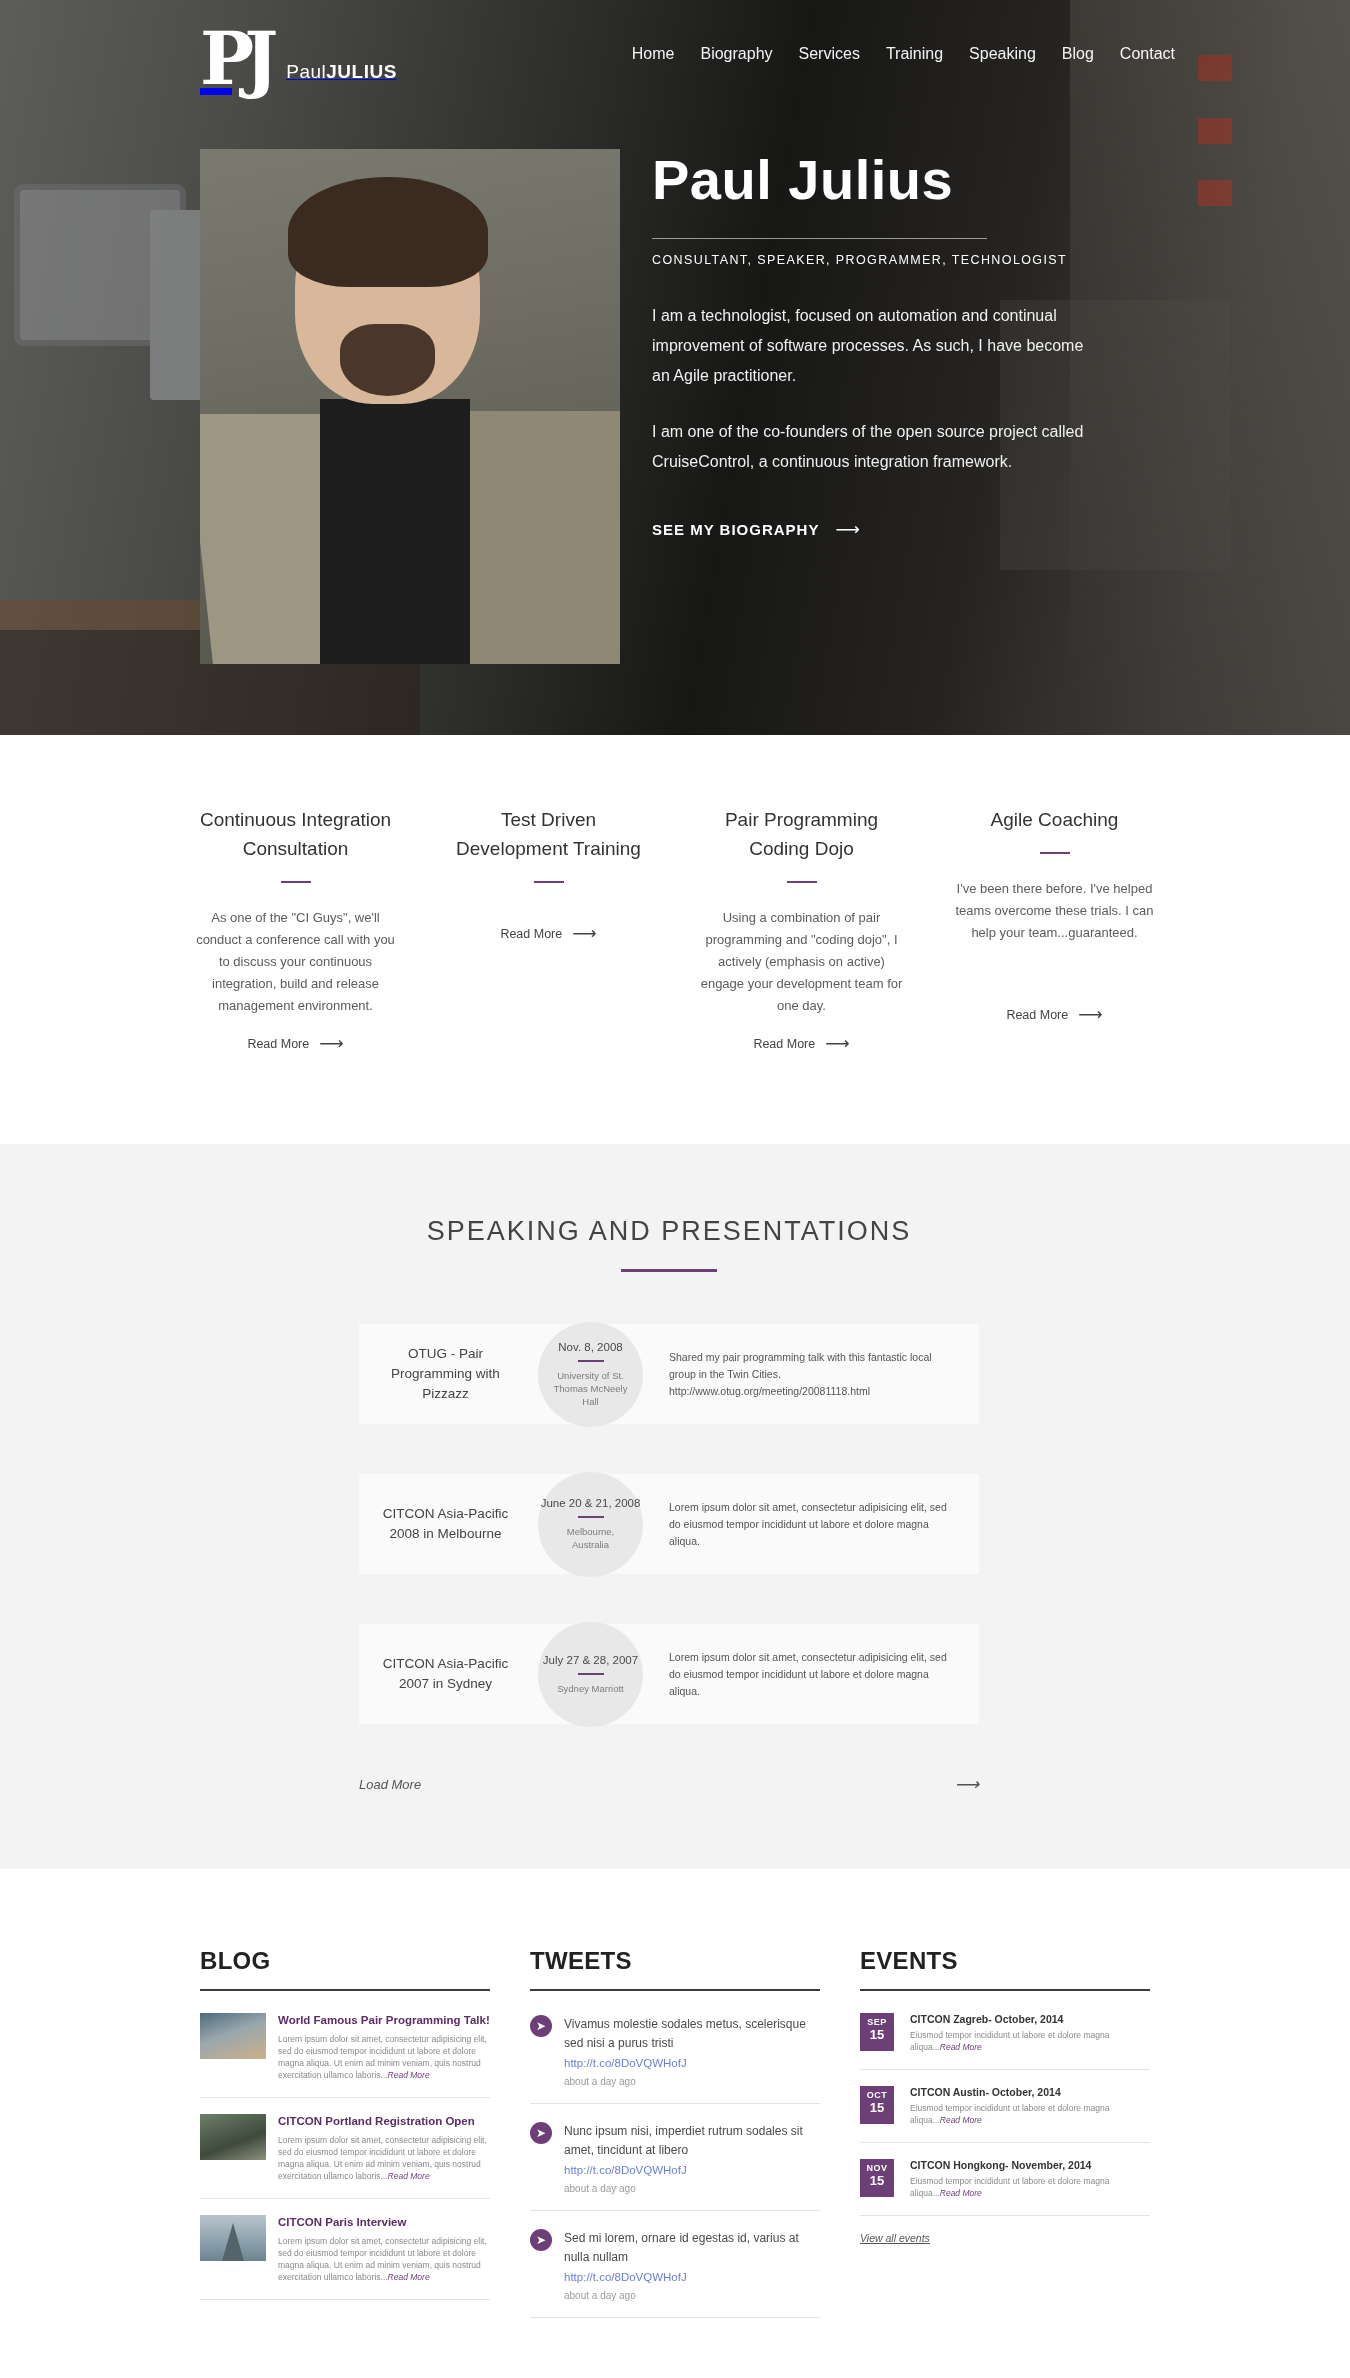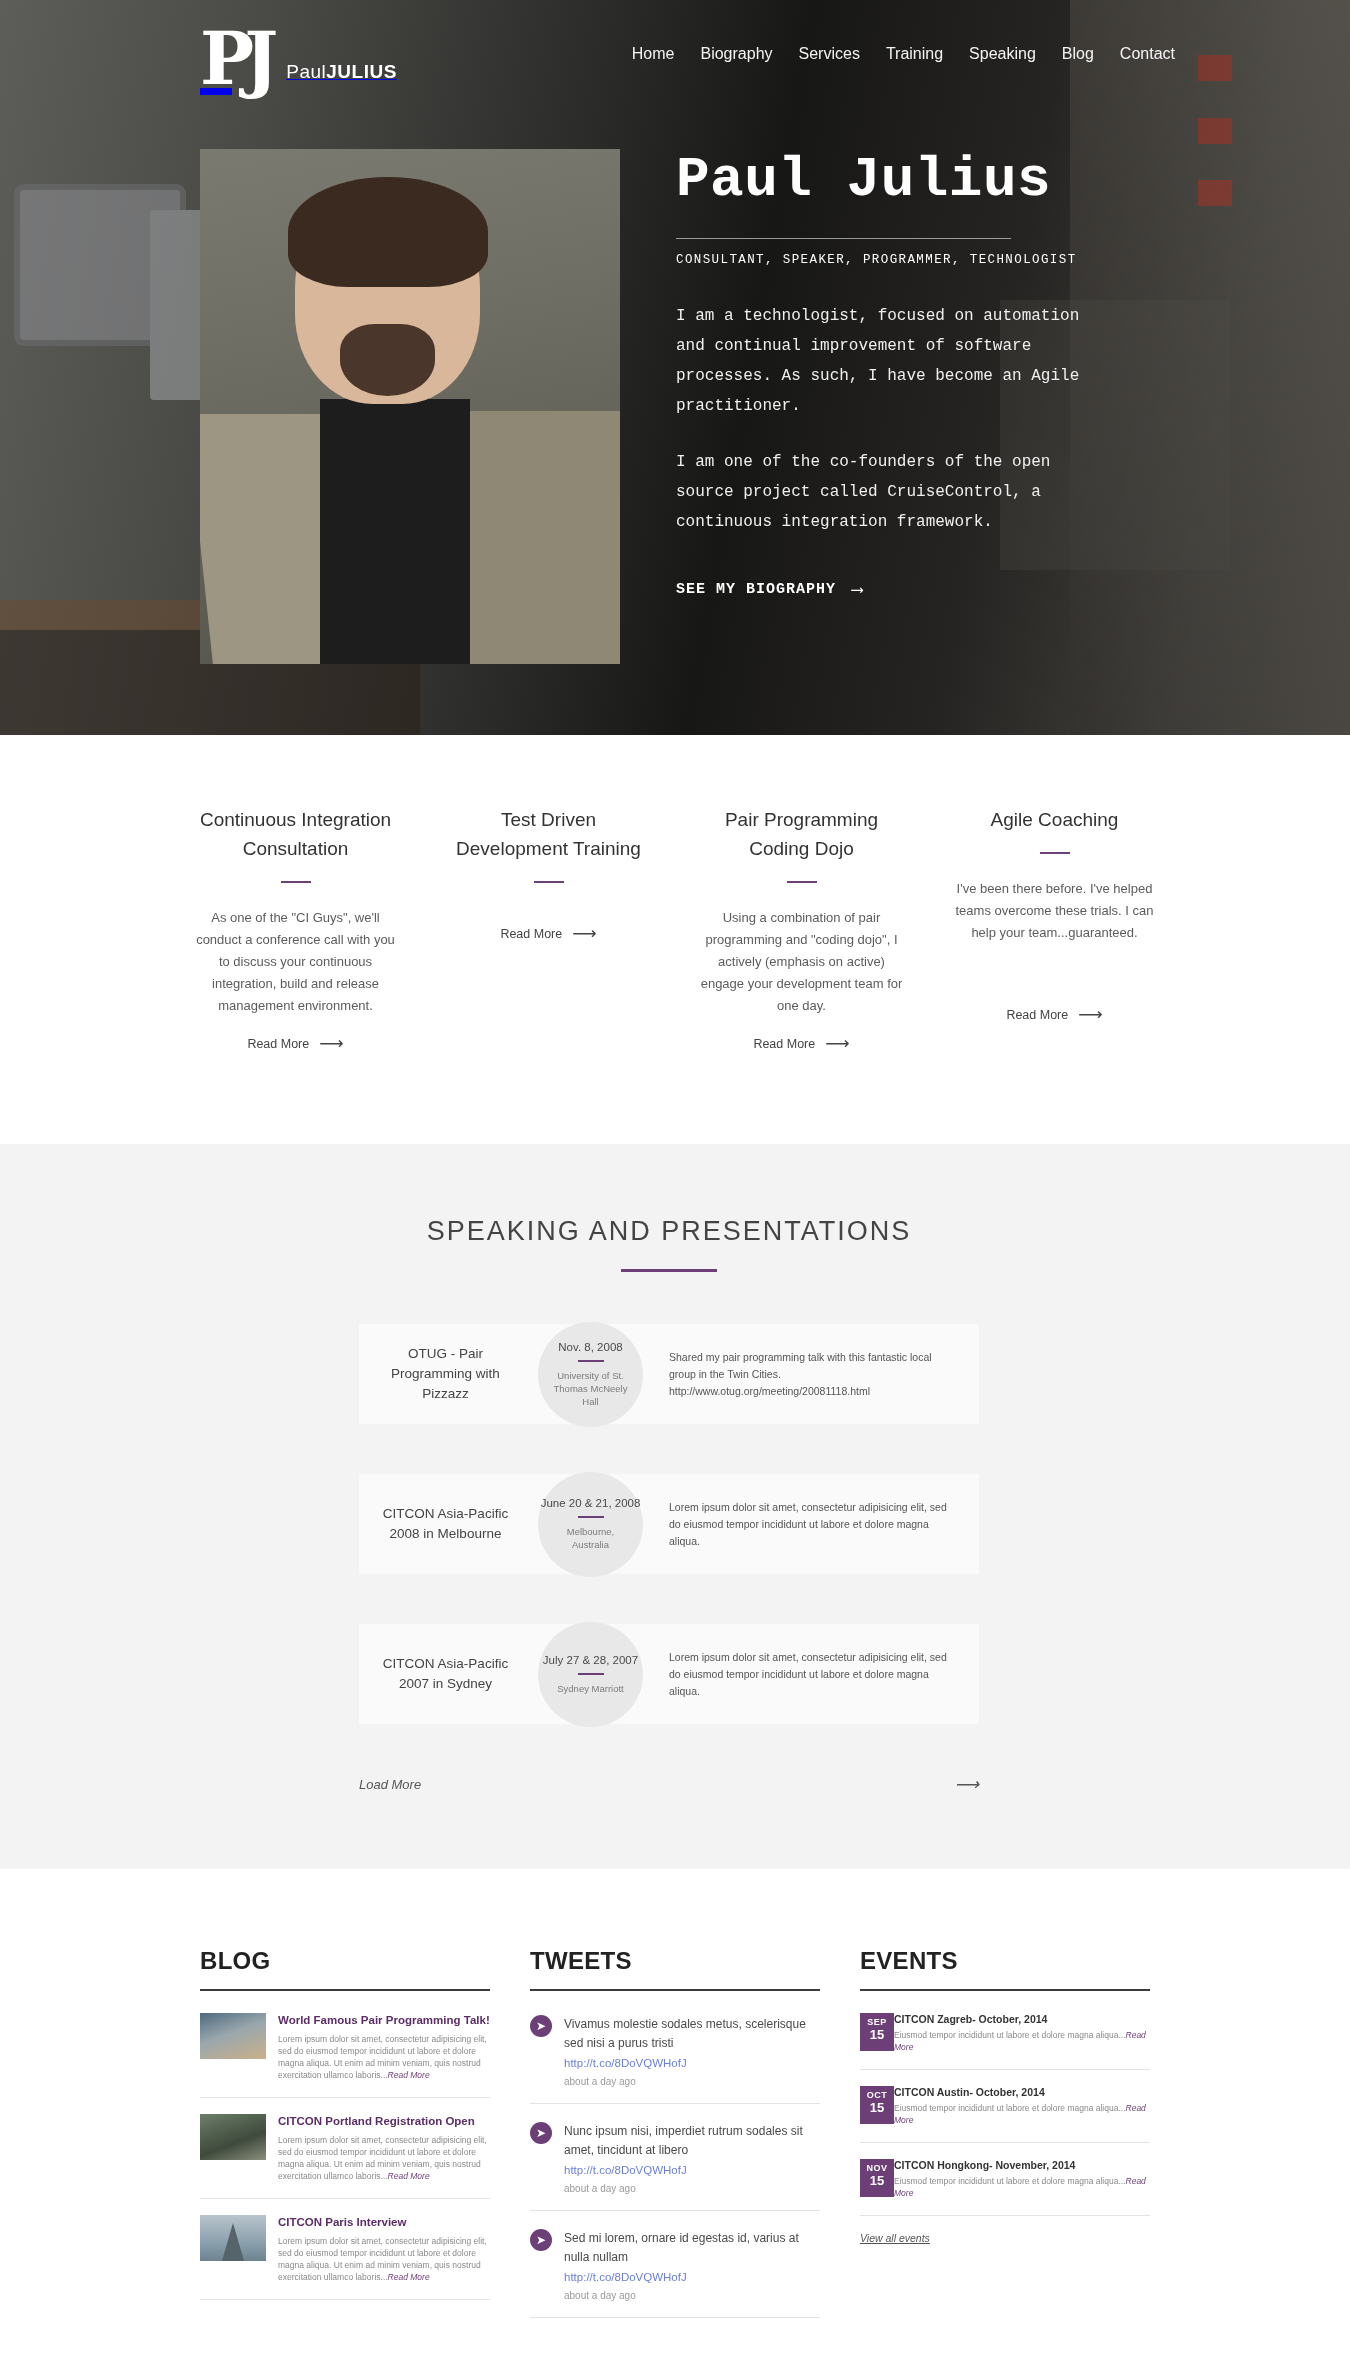--- a/index.html
+++ b/index.html
@@ -97,21 +97,21 @@
   }
   .portrait .jacket-l {
     position: absolute; left: 0px; top: 265px; width: 165px; height: 255px;
     background: #9c9683; transform: skewX(6deg);
   }
   .portrait .jacket-r {
     position: absolute; left: 248px; top: 262px; width: 190px; height: 258px;
     background: #8e8874; transform: skewX(-5deg);
   }
 
-  .hero-copy { padding-left: 56px; padding-top: 2px; max-width: 470px; font-family: Liberation Mono, monospace; }
+  .hero-copy { padding-left: 32px; padding-top: 2px; max-width: 470px; }
   .hero-name {
     color: #ffffff; font-size: 56px; font-weight: 700; letter-spacing: .5px;
     line-height: 1.05;
   }
   .hero-rule { width: 335px; height: 1px; background: rgba(255,255,255,.55); margin: 28px 0 14px 0; }
   .hero-sub {
     color: #ffffff; font-size: 12.5px; letter-spacing: 1.4px; margin-bottom: 34px;
   }
   .hero-para {
     color: #f0f0f0; font-size: 16px; line-height: 30px; margin-bottom: 26px;
@@ -210,21 +210,21 @@
   .tweet { display: flex; gap: 12px; padding: 18px 0 16px 0; border-bottom: 1px solid #e3e3e3; }
   .tw-icon {
     width: 22px; height: 22px; flex: 0 0 22px; border-radius: 50%;
     background: #6d3f77; color: #fff; font-size: 12px;
     display: flex; align-items: center; justify-content: center;
   }
   .tw-text { font-size: 12px; line-height: 19px; color: #4a4a4a; }
   .tw-link { display: block; font-size: 11.5px; color: #6b7fd7; text-decoration: none; margin-top: 4px; }
   .tw-time { display: block; font-size: 10px; color: #9a9a9a; margin-top: 7px; }
 
-  .event { display: flex; gap: 0; padding: 16px 0; border-bottom: 1px solid #e3e3e3; }
+  .event { display: flex; gap: 16px; padding: 16px 0; border-bottom: 1px solid #e3e3e3; }
   .ev-date {
     width: 34px; flex: 0 0 34px; text-align: center; color: #fff;
     background: #6d3f77; padding: 4px 0 6px 0; height: 38px;
   }
   .ev-m { font-size: 9px; font-weight: 700; letter-spacing: .5px; }
   .ev-d { font-size: 13px; font-weight: 700; line-height: 16px; }
   .ev-title { font-size: 10.5px; font-weight: 700; color: #333; margin-bottom: 4px; }
   .ev-ex { font-size: 8.5px; line-height: 12px; color: #8a8a8a; }
   .ev-ex i { color: #6d3f77; font-style: italic; }
   .viewall {

